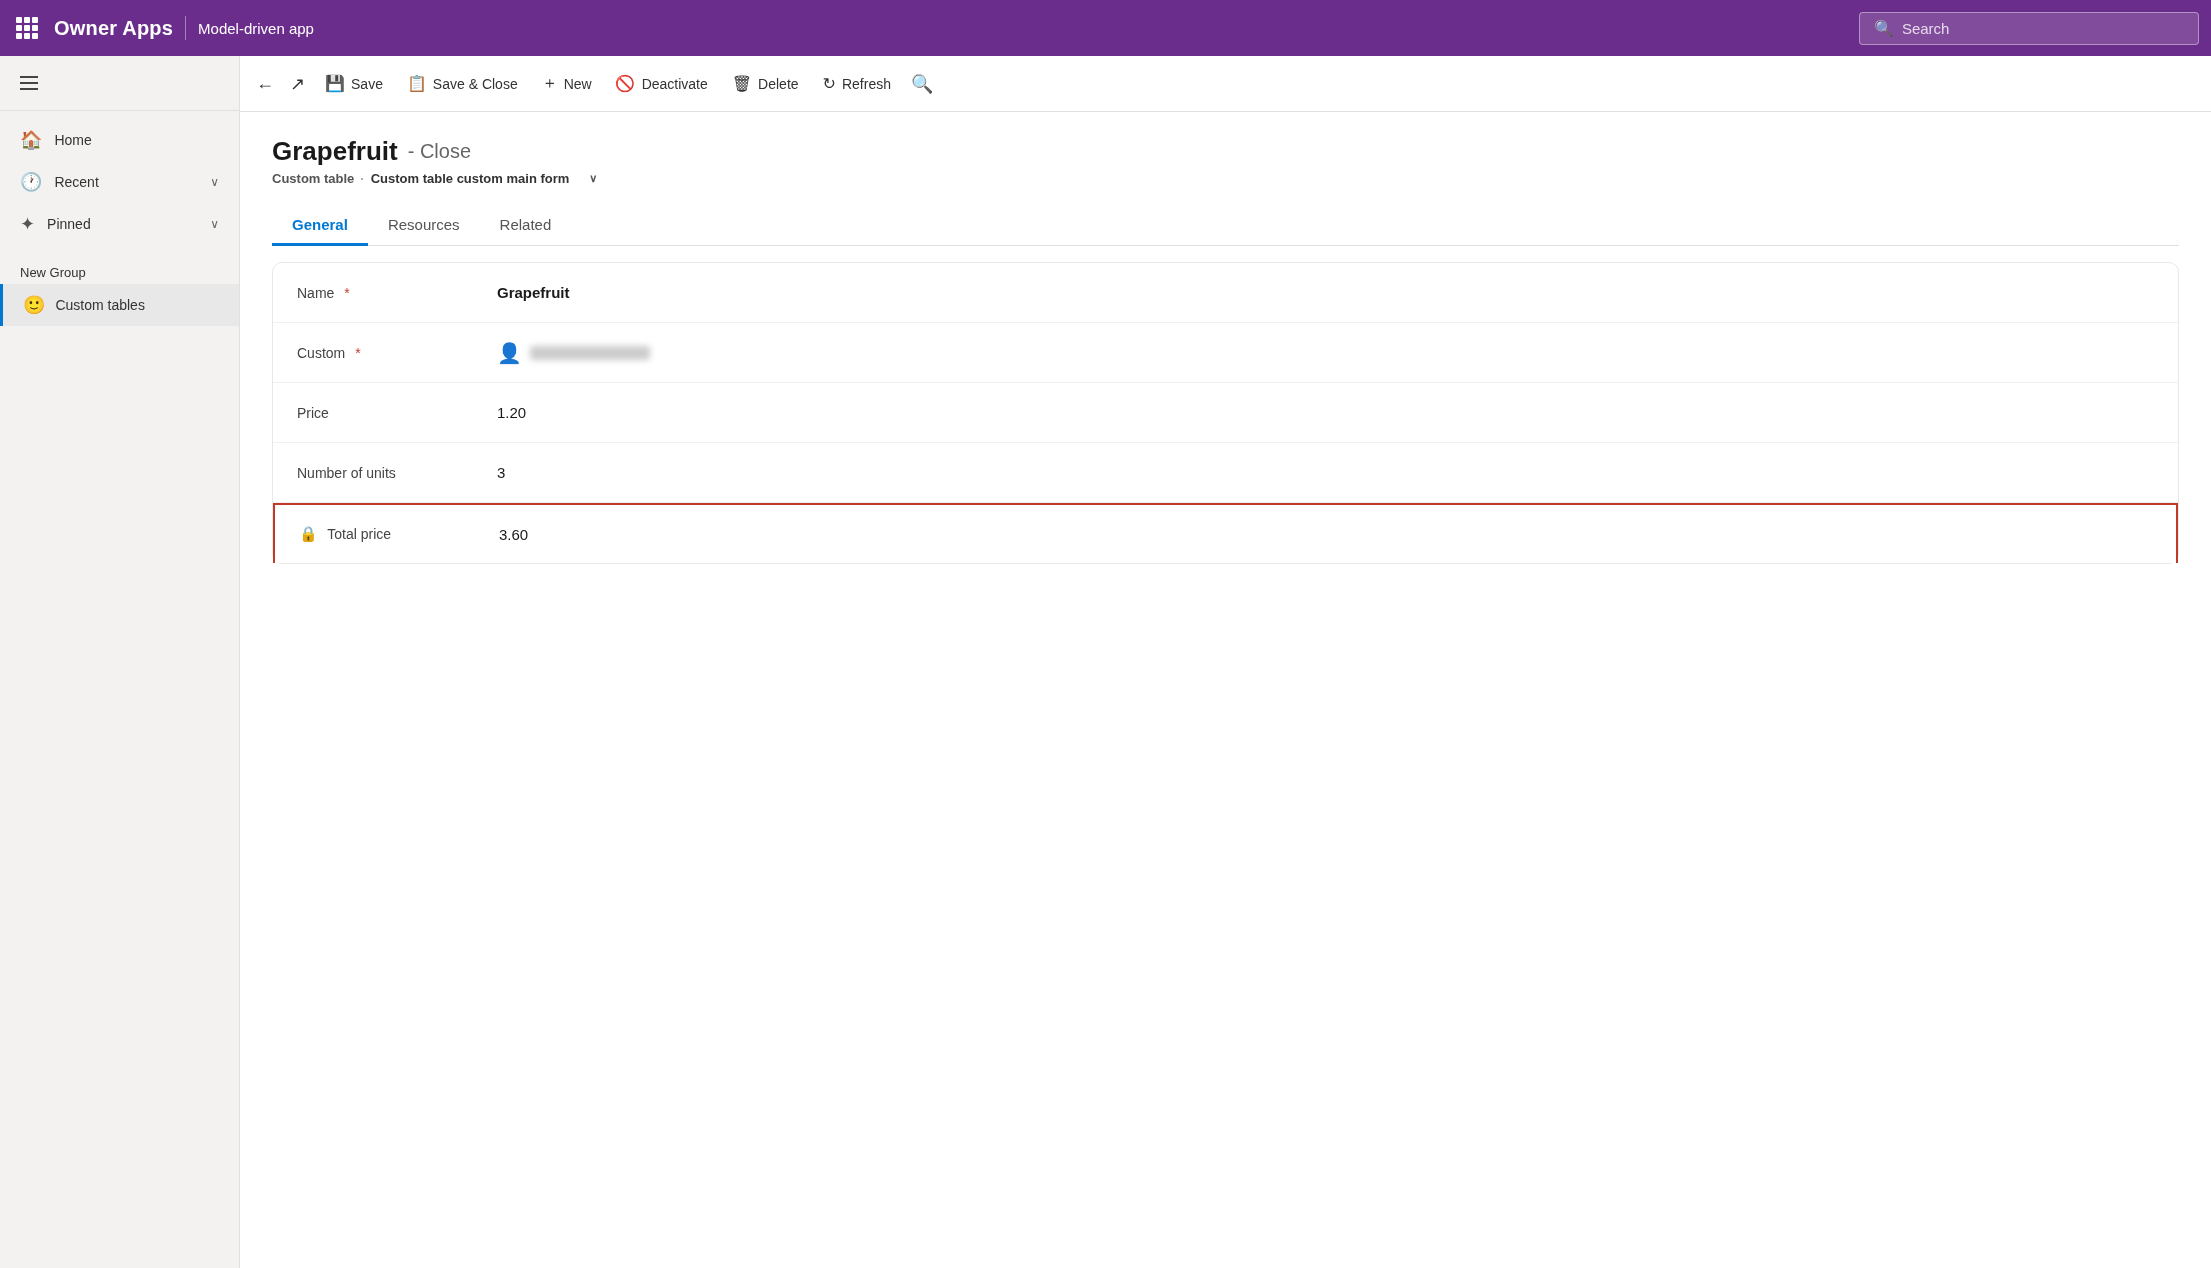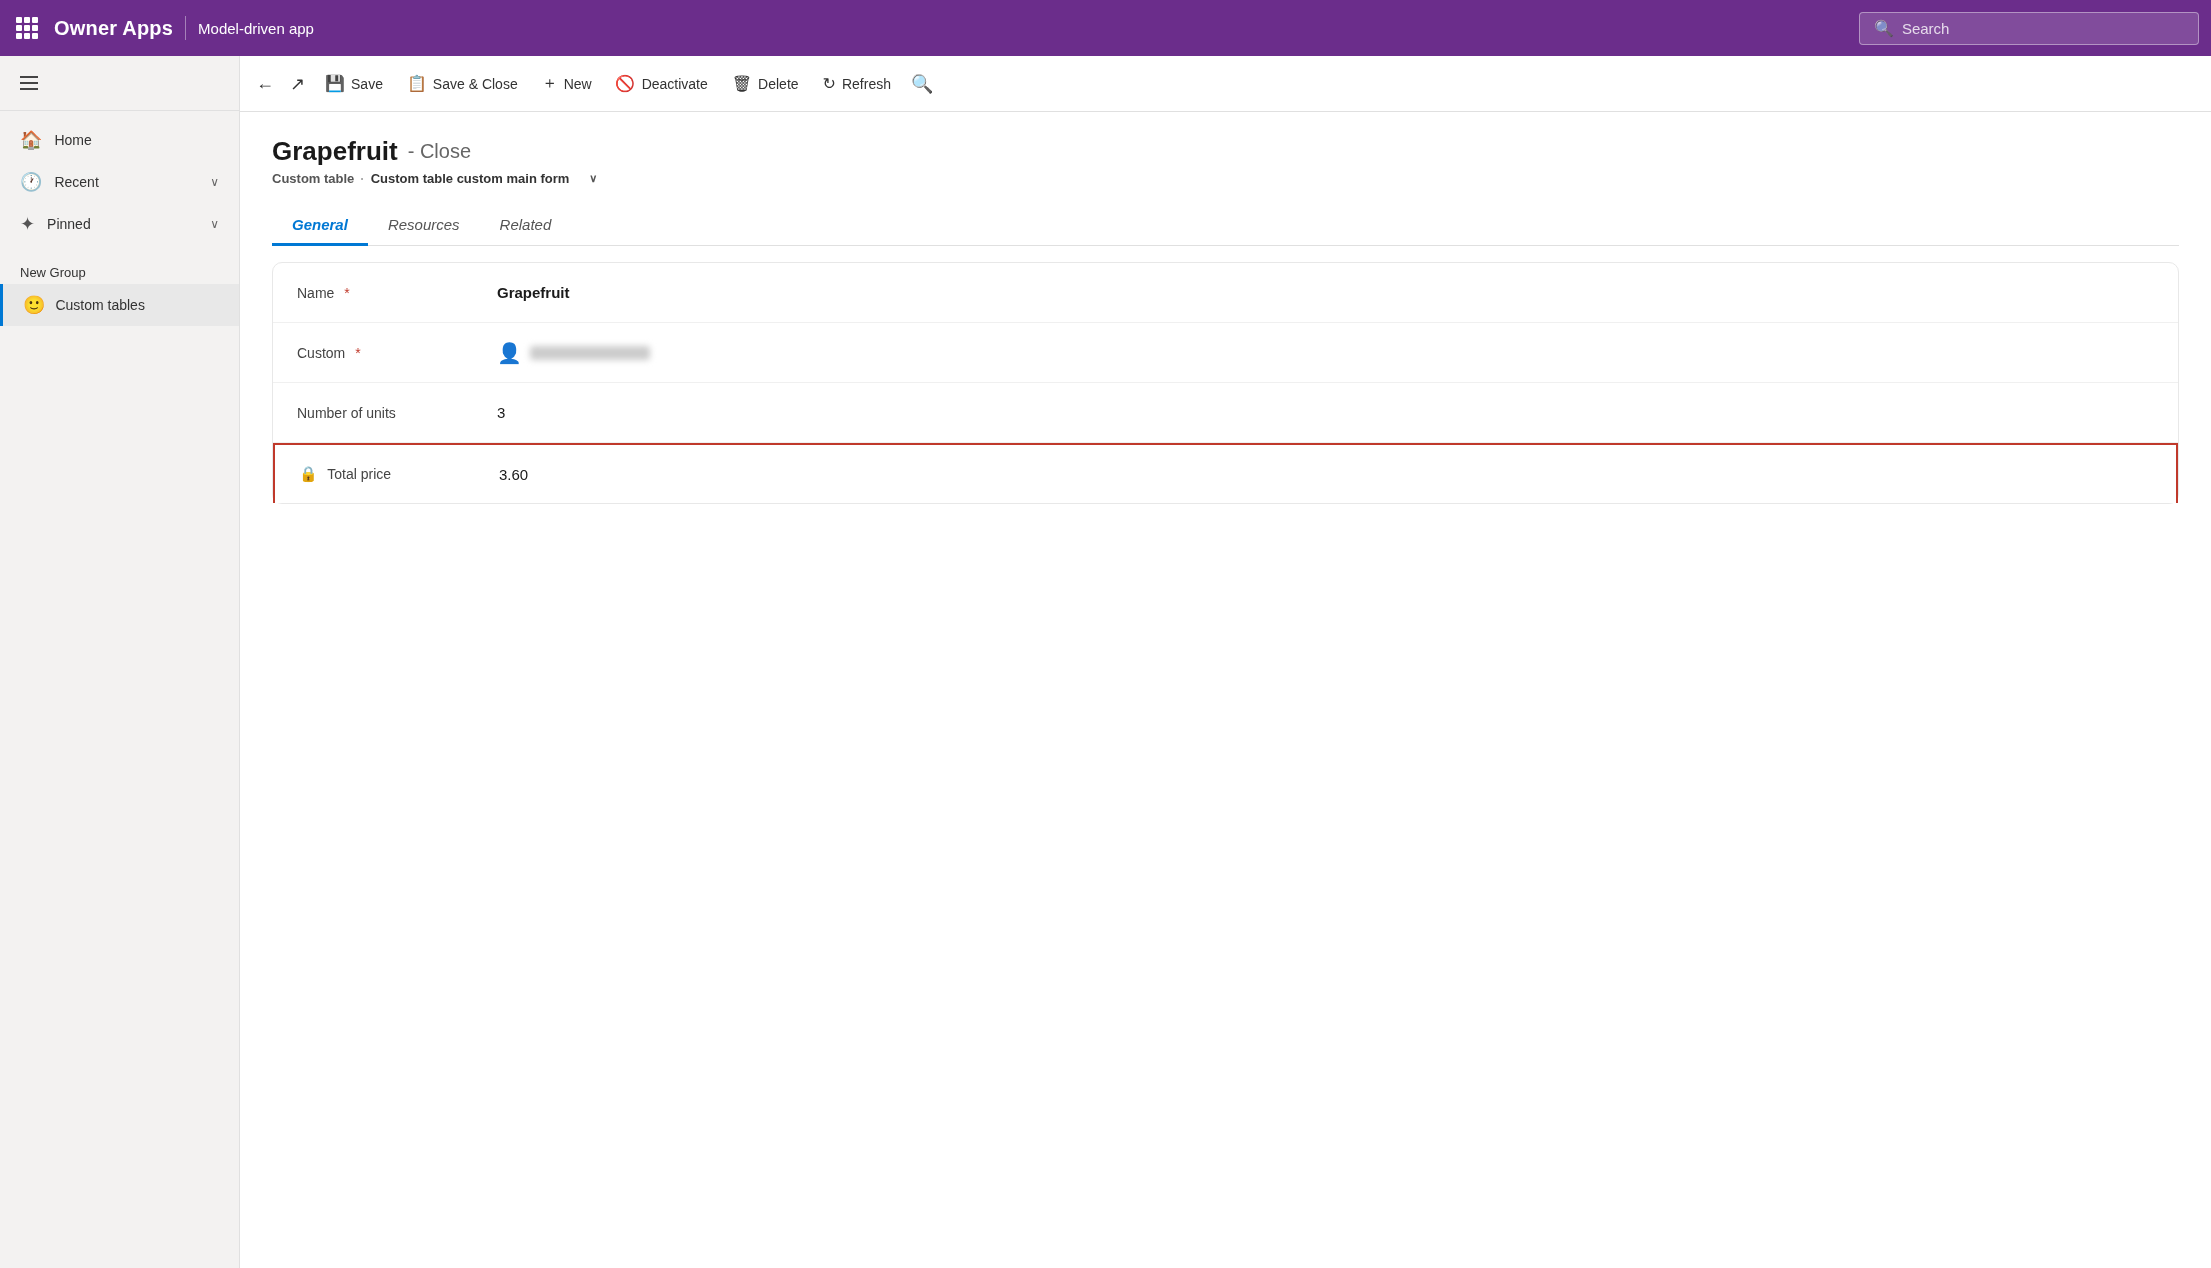--- a/index.html
+++ b/index.html
@@ -229,21 +229,20 @@
       margin-top: 20px;
       border-bottom: 1px solid #e0e0e0;
     }
     .tab {
       padding: 10px 20px;
       font-size: 15px;
       color: #555;
       cursor: pointer;
       border-bottom: 3px solid transparent;
       margin-bottom: -1px;
-      font-style: italic;
     }
     .tab.active {
       color: #0078d4;
       border-bottom: 3px solid #0078d4;
       font-weight: 600;
     }
 
     
     .form-section {
       background: white;
@@ -444,20 +443,24 @@
           <span class="form-label">
             <span>Custom</span>
             <span class="form-required">*</span>
           </span>
           <div class="owner-row">
             <span class="owner-icon">👤</span>
             <span class="owner-blurred"></span>
           </div>
         </div>
 
+        <div class="form-row">
+          <span class="form-label">Price</span>
+          <span class="form-value-normal">1.20</span>
+        </div>
 
         <div class="form-row">
           <span class="form-label">Number of units</span>
           <span class="form-value-normal">3</span>
         </div>
 
         <div class="form-row form-row-highlighted">
           <span class="form-label">
             <span class="lock-icon">🔒</span>
             <span>Total price</span>

